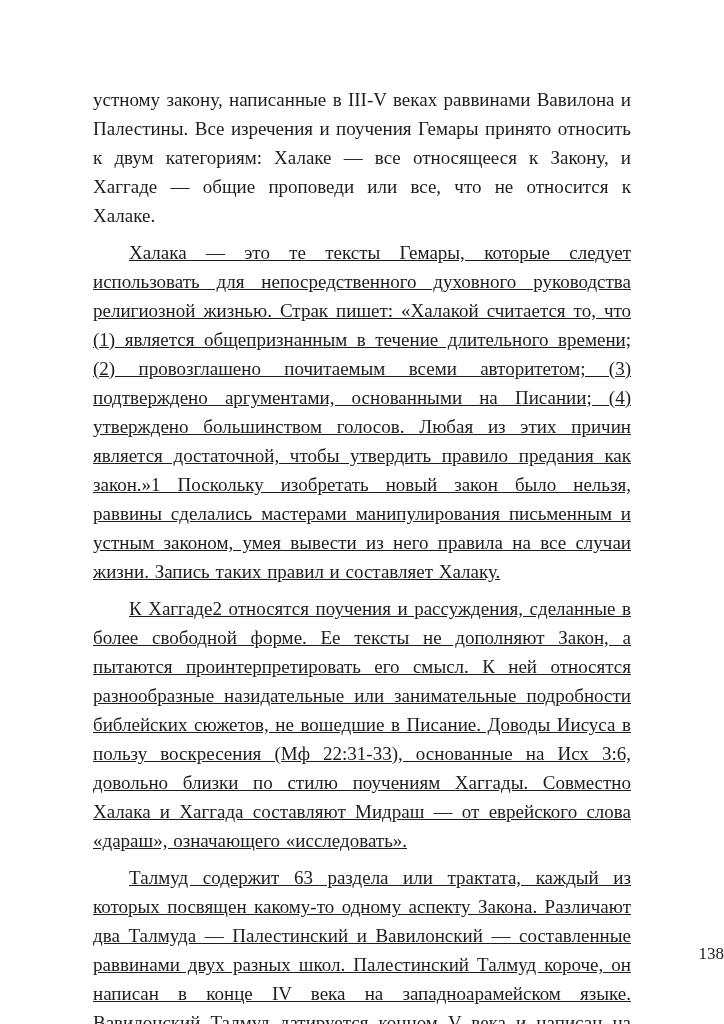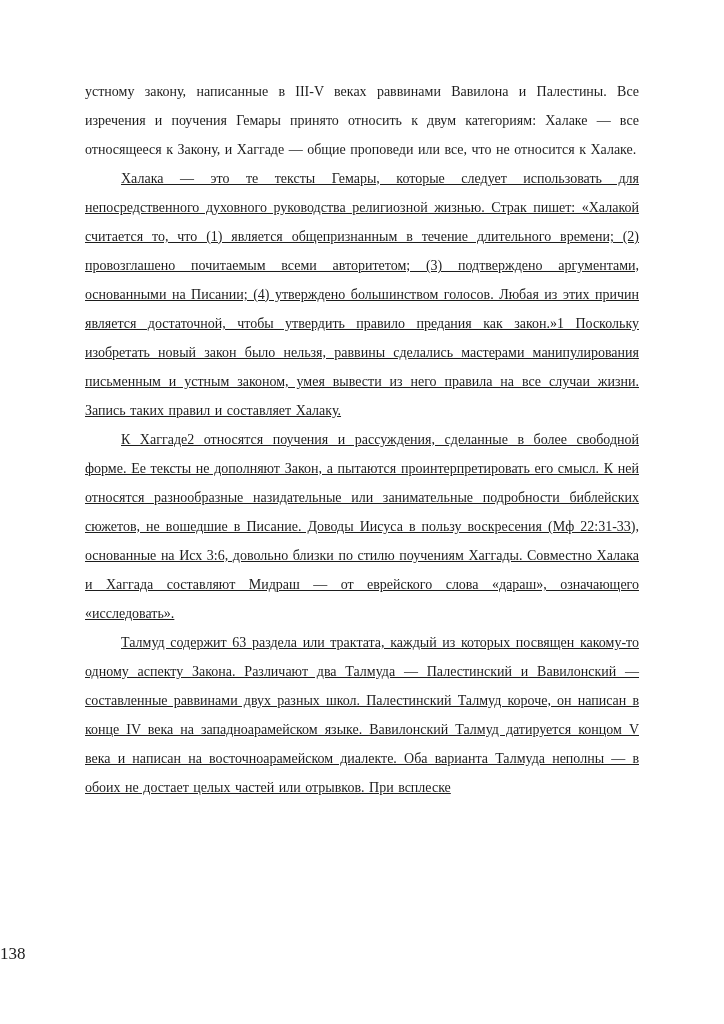--- a/index.html
+++ b/index.html
@@ -20,37 +20,37 @@
     background: #ffffff;
     overflow: hidden;
   }
   .text-block {
     position: absolute;
     left: 85px;
     top: 77px;
     width: 554px;
   }
   .para {
-    margin: 0;
-    font-size: 14px;
+    margin: 8px;
+    font-size: 19px;
     line-height: 29px;
     text-align: justify;
     text-align-last: left;
     word-spacing: 1px;
   }
   .para.indent {
     text-indent: 36px;
     text-decoration: underline;
   }
   .page-number {
     position: absolute;
     left: 0;
     right: 0;
     top: 943px;
-    text-align: left;
+    text-align: right;
     font-size: 17px;
     line-height: 22px;
     color: #1d1d1d;
   }
 </style>
 </head>
 <body>
 
 <div class="sheet">
   <div class="text-block">

